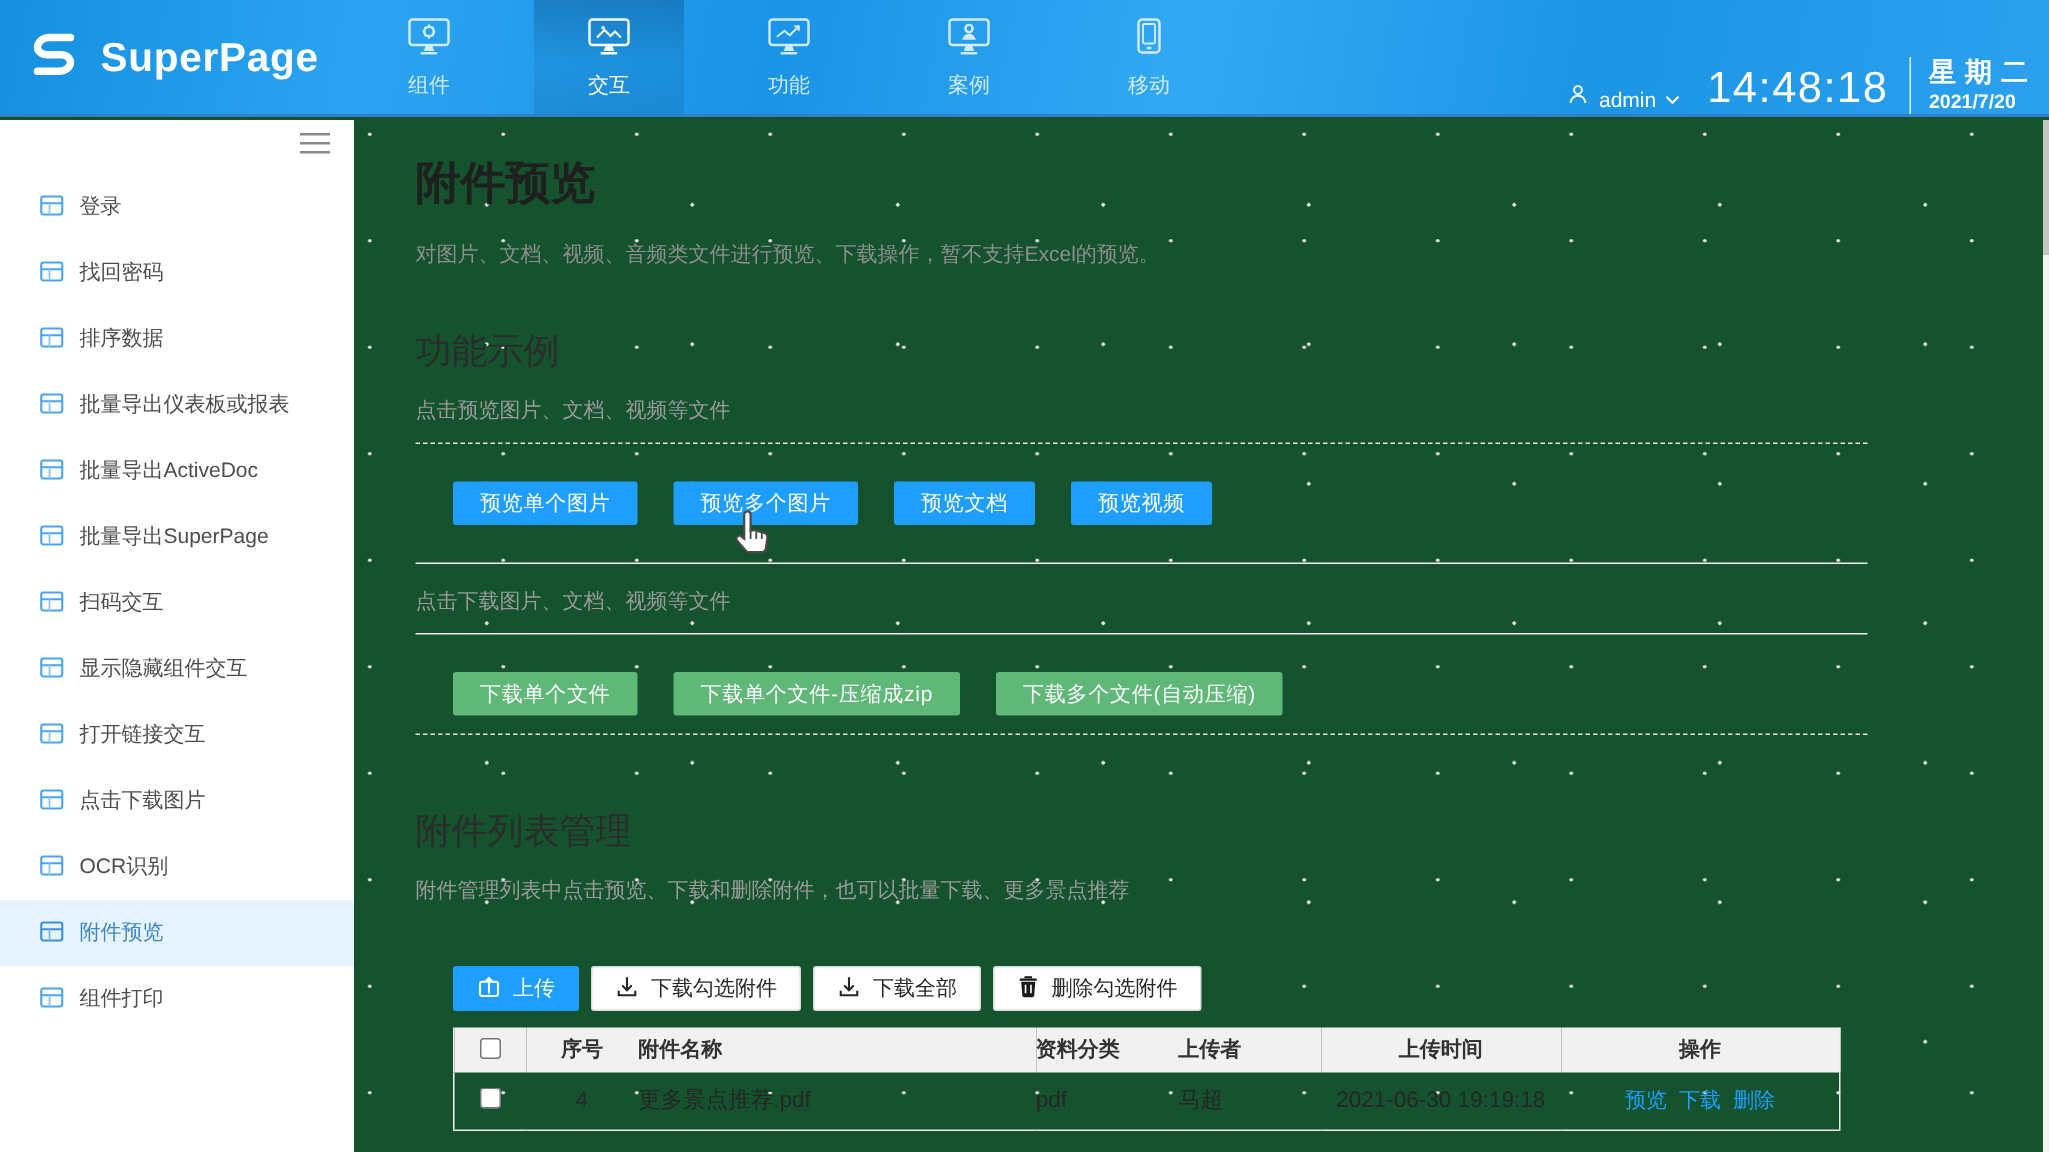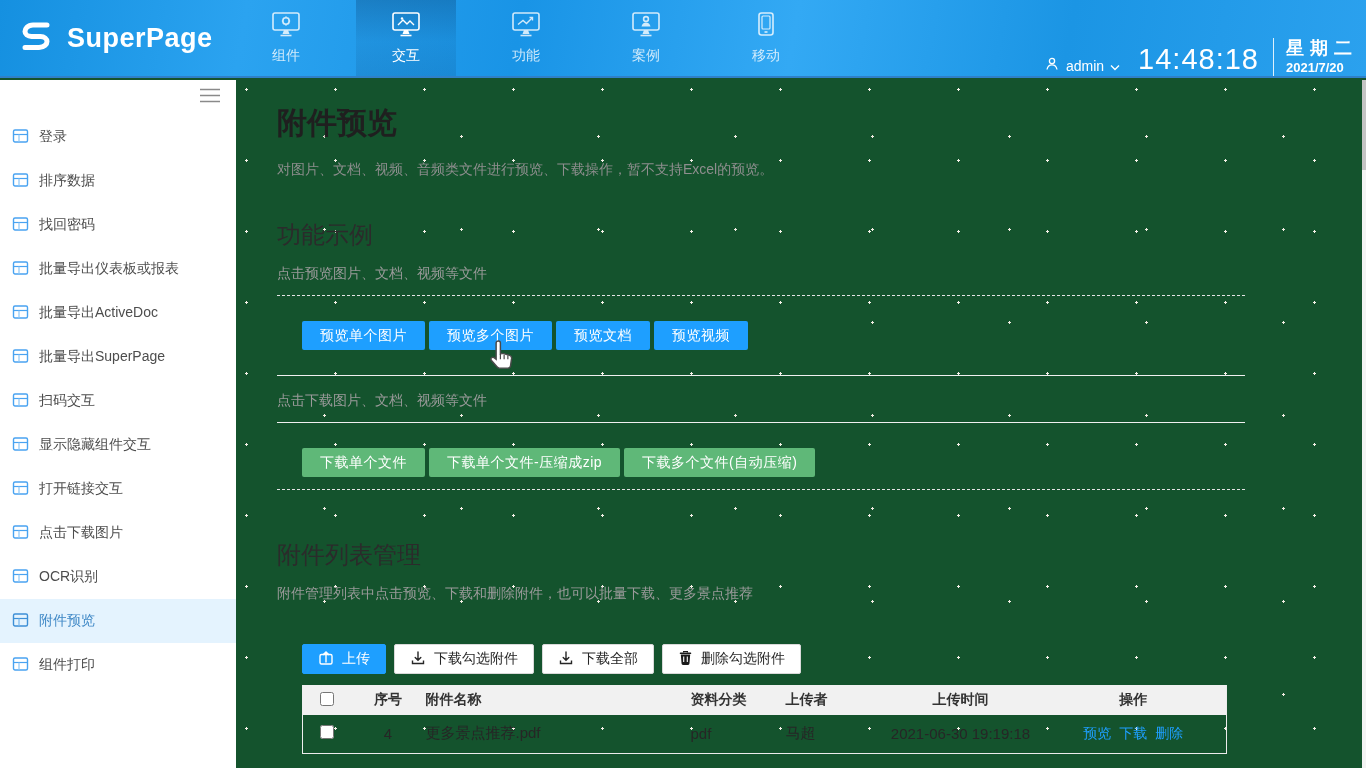--- a/index.html
+++ b/index.html
@@ -29,35 +29,35 @@
   .clock { font-size:29px; font-weight:400; letter-spacing:1px; }
   .v-divider { width:1px; height:38px; background:rgba(255,255,255,.85); margin:0 12px 0 14px; }
   .date-col { display:flex; flex-direction:column; line-height:1.25; }
   .weekday { font-size:18px; font-weight:bold; letter-spacing:6px; }
   .date { font-size:13px; font-weight:600; }
 
   
   .sidebar { position:absolute; top:80px; left:0; bottom:0; width:236px; background:#fff; }
   .hamburger { display:block; margin:8px 15px 0 auto; cursor:pointer; }
   .side-list { margin-top:8px; }
-  .side-item { height:44px; display:flex; align-items:center; padding-left:12px; gap:10px; font-size:14px; color:#4d4d4d; cursor:pointer; }
+  .side-item { height:44px; display:flex; align-items:center; padding-left:26px; gap:10px; font-size:14px; color:#4d4d4d; cursor:pointer; }
   .side-item.active { background:#e4f3fe; color:#3f88c6; }
 
   
   .main { position:absolute; top:80px; left:236px; right:0; bottom:0; padding-left:41px; overflow:hidden;
     background-image:radial-gradient(circle,#f2ede3 1px,transparent 1.3px),radial-gradient(circle,#f6f2e9 1px,transparent 1.3px);
     background-size:137px 93px,89px 71px; background-position:20px 10px,55px 45px; }
   .page-title { margin-top:24px; font-size:30px; line-height:38px; font-weight:bold; color:#1f1f1f; }
   .page-subtitle { margin-top:19px; font-size:14px; color:#8e8e8e; }
   .section-h { margin-top:40px; font-size:24px; line-height:32px; font-weight:400; color:#2b2b2b; }
   .hint { margin-top:14px; font-size:14px; color:#9a9a9a; }
   .sep { width:968px; height:0; }
   .sep.dashed { border-top:1px dashed #e3e3e3; margin-top:12px; }
   .sep.solid  { border-top:1px solid #f0f0f0; }
-  .btn-row { margin-left:25px; display:flex; gap:4px; }
+  .btn-row { margin-left:25px; display:flex; gap:24px; }
   .row-preview { margin-top:25px; }
   .sep-after-preview { margin-top:25px; }
   .hint-download { margin-top:16px; }
   .sep-after-dl-hint { margin-top:12px; }
   .row-download { margin-top:25px; }
   .sep-before-manage { margin-top:26px; }
   .section-h.manage { margin-top:49px; }
   .btn { height:29px; padding:0 18px; border:none; border-radius:2px; font-size:14px; letter-spacing:.5px;
          color:#fff; cursor:pointer; font-family:inherit; }
   .btn.blue  { background:#1E9FFF; }
@@ -201,29 +201,29 @@
               <path d="M7 6.5V14" stroke="#8cc6f7" stroke-width="1.2"></path>
             </svg></span>
         <span>登录</span>
       </div>
       <div class="side-item">
         <span><svg width="17" height="16" viewBox="0 0 17 16" fill="none">
               <rect x="1.5" y="2" width="14" height="12" rx="1.5" stroke="#49a3f1" stroke-width="1.4"></rect>
               <path d="M1.5 6.5h14" stroke="#49a3f1" stroke-width="1.2"></path>
               <path d="M7 6.5V14" stroke="#8cc6f7" stroke-width="1.2"></path>
             </svg></span>
+        <span>找回密码</span>
+      </div>
+      <div class="side-item">
+        <span><svg width="17" height="16" viewBox="0 0 17 16" fill="none">
+              <rect x="1.5" y="2" width="14" height="12" rx="1.5" stroke="#49a3f1" stroke-width="1.4"></rect>
+              <path d="M1.5 6.5h14" stroke="#49a3f1" stroke-width="1.2"></path>
+              <path d="M7 6.5V14" stroke="#8cc6f7" stroke-width="1.2"></path>
+            </svg></span>
         <span>排序数据</span>
-      </div>
-      <div class="side-item">
-        <span><svg width="17" height="16" viewBox="0 0 17 16" fill="none">
-              <rect x="1.5" y="2" width="14" height="12" rx="1.5" stroke="#49a3f1" stroke-width="1.4"></rect>
-              <path d="M1.5 6.5h14" stroke="#49a3f1" stroke-width="1.2"></path>
-              <path d="M7 6.5V14" stroke="#8cc6f7" stroke-width="1.2"></path>
-            </svg></span>
-        <span>找回密码</span>
       </div>
       <div class="side-item">
         <span><svg width="17" height="16" viewBox="0 0 17 16" fill="none">
               <rect x="1.5" y="2" width="14" height="12" rx="1.5" stroke="#49a3f1" stroke-width="1.4"></rect>
               <path d="M1.5 6.5h14" stroke="#49a3f1" stroke-width="1.2"></path>
               <path d="M7 6.5V14" stroke="#8cc6f7" stroke-width="1.2"></path>
             </svg></span>
         <span>批量导出仪表板或报表</span>
       </div>
       <div class="side-item">

